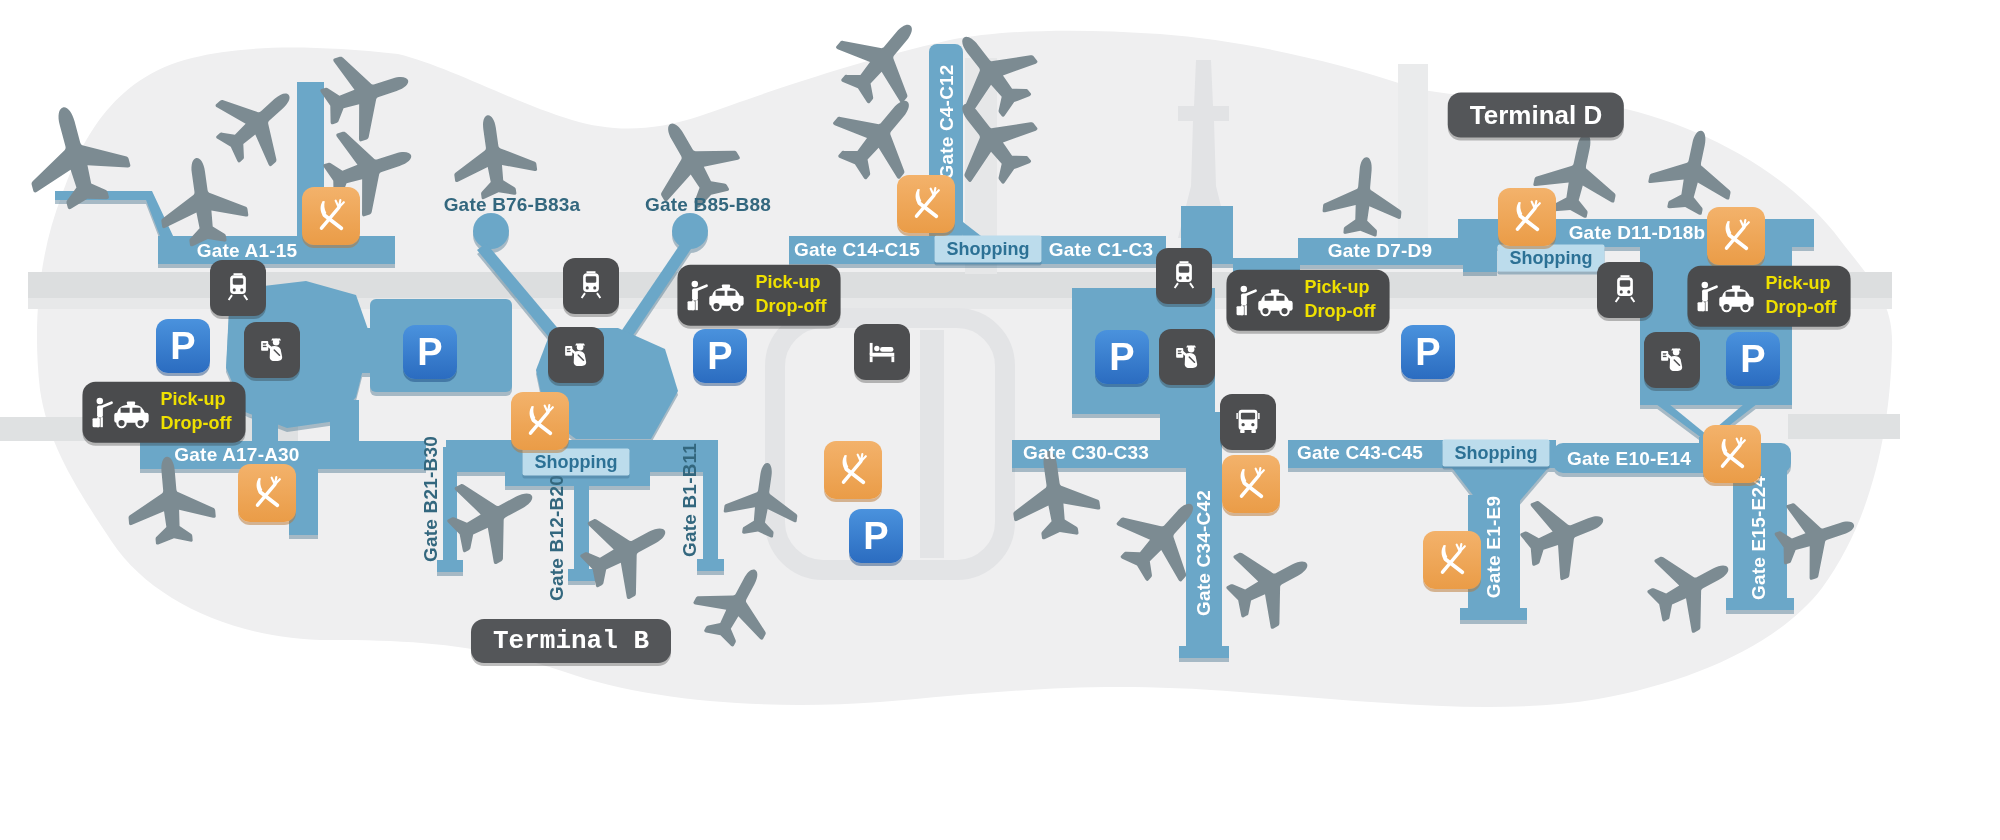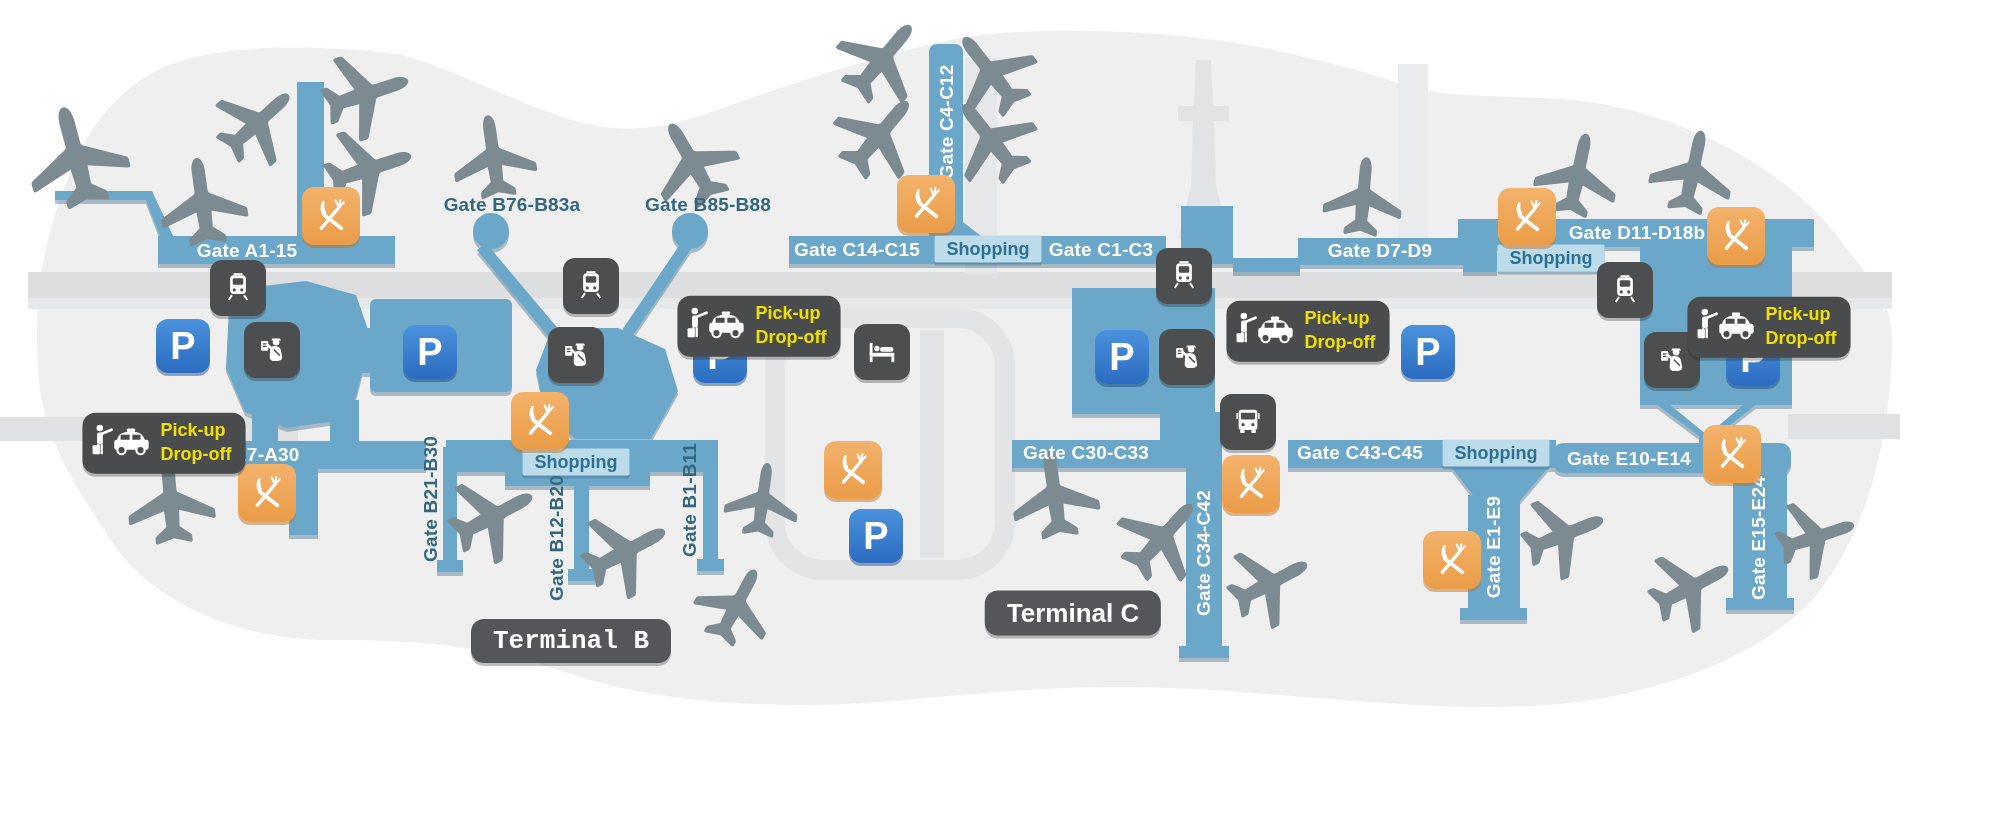--- a/index.html
+++ b/index.html
@@ -12,22 +12,22 @@
   .plane{position:absolute;transform:translate(-50%,-50%);}
   .gate-band{color:#fff;font-weight:bold;font-size:19px;white-space:nowrap;letter-spacing:.2px;}
   .gate-dark{color:#33677e;}
   .vert{transform:translate(-50%,-50%) rotate(-90deg);}
   .shop{background:#bcdcec;color:#2c7195;font-weight:bold;font-size:18px;
         padding:3px 12px;border-radius:2px;white-space:nowrap;
         box-shadow:0 3px 0 rgba(70,120,150,.45);}
   .tlabel{background:#545659;color:#fff;font-weight:bold;font-size:26px;
           padding:7px 22px;border-radius:13px;white-space:nowrap;
           box-shadow:0 3px 0 rgba(40,40,40,.3);}
-  .pickup{background:#4a4b4d;border-radius:13px;display:flex;align-items:center;
-          gap:9px;padding:5px 14px 7px 9px;box-shadow:0 3px 0 rgba(40,40,40,.3);margin-top:31px;}
+  .pickup{background:#4a4b4d;border-radius:13px;display:flex;align-items:flex-end;
+          gap:9px;padding:5px 14px 7px 9px;box-shadow:0 3px 0 rgba(40,40,40,.3);}
   .pickup .txt{color:#efe000;font-weight:bold;font-size:18px;line-height:1.35;white-space:nowrap;}
   .icon{display:flex;align-items:center;justify-content:center;border-radius:12px;}
   .ic-dark{background:#4d4e50;box-shadow:0 3px 0 rgba(35,35,35,.3);}
   .ic-park{background:linear-gradient(#4a92dd,#2b6cc0);box-shadow:0 3px 0 rgba(22,66,125,.45);
            color:#fff;font-weight:bold;font-size:38px;}
   .ic-rest{background:linear-gradient(#f3b26b,#ea9c47);box-shadow:0 3px 0 rgba(186,118,48,.5);}
 </style>
 </head>
 <body>
 
@@ -503,15 +503,15 @@
             <rect x="25" y="21" width="38" height="11" rx="2.5"></rect>
             <circle cx="33" cy="32.5" r="4.6" fill="#4a4b4d" stroke="#fff" stroke-width="2.4"></circle>
             <circle cx="54" cy="32.5" r="4.6" fill="#4a4b4d" stroke="#fff" stroke-width="2.4"></circle>
           </svg></div>
         <div class="txt">
           <div>Pick-up</div>
           <div>Drop-off</div>
         </div>
       </div>
       <div class="tlabel abs" style="left: 571px; top: 641px; font-family: Liberation Mono, monospace;">Terminal B</div>
-      <div class="tlabel abs" style="left: 1073px; top: 613px;">Terminal C</div>
+      <div class="tlabel abs" style="left: 1536px; top: 115px;">Terminal D</div>
     </div>
 </div>
 
 </body></html>

